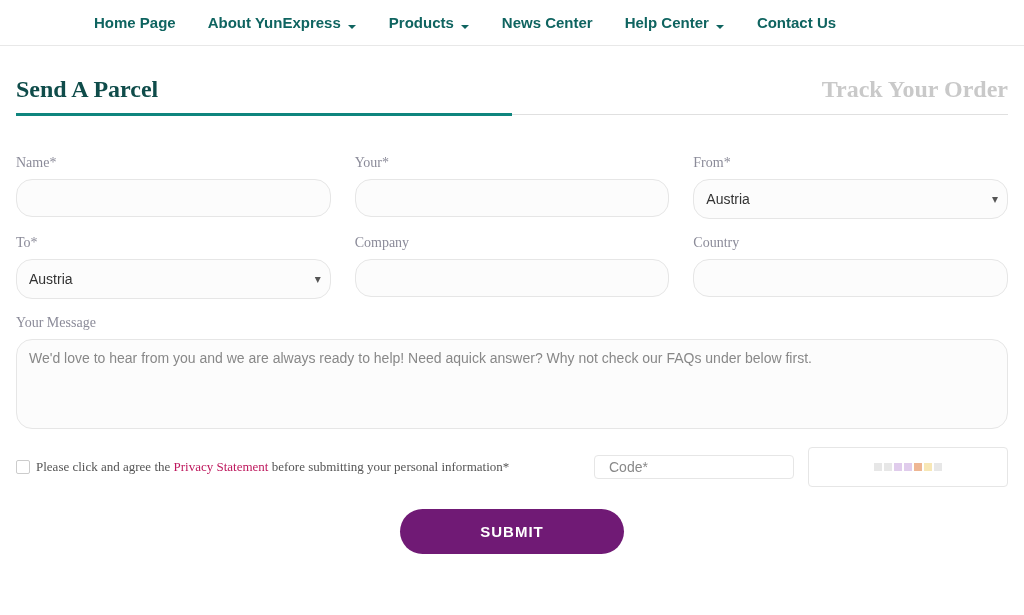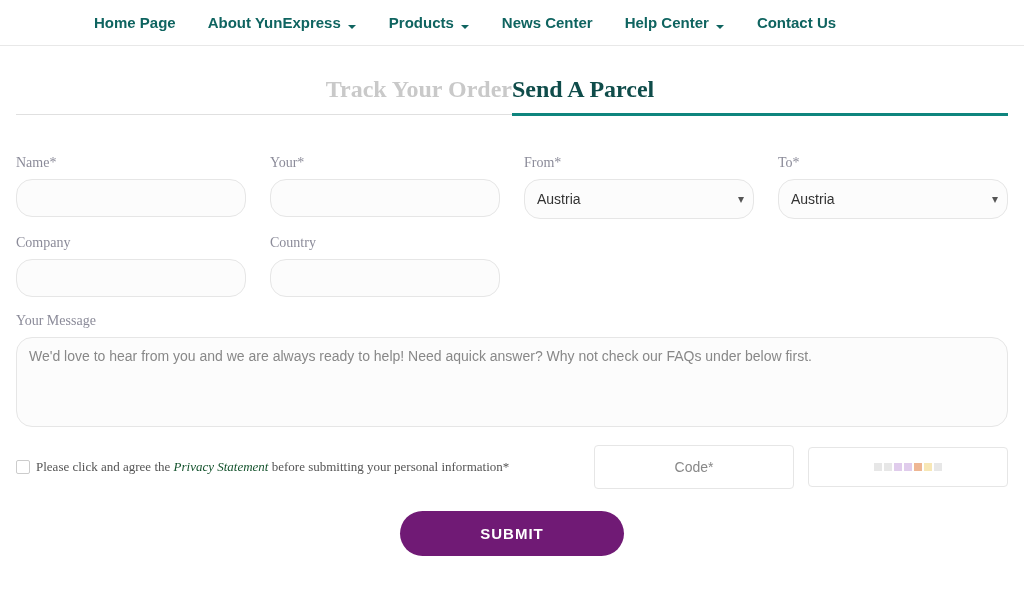--- a/index.html
+++ b/index.html
@@ -65,21 +65,21 @@
       border-bottom: 3px solid #0f857e;
       margin-bottom: -2px;
     }
     .tab.inactive {
       color: #c9c9c9;
       text-align: right;
     }
     
     .form-grid {
       display: grid;
-      grid-template-columns: 1fr 1fr 1fr 1fr;
+      grid-template-columns: 1fr 1fr 1fr;
       gap: 16px 24px;
     }
     .field {
       display: flex;
       flex-direction: column;
     }
     .field.full {
       grid-column: 1 / -1;
     }
     .label {
@@ -144,31 +144,29 @@
     }
     .checkbox {
       width: 14px;
       height: 14px;
       border: 1px solid #ccc;
       border-radius: 2px;
       background: #fff;
       cursor: pointer;
     }
     .privacy-link {
-      color: #14532d;
-      font-style: italic;
+      color: #be185d;
     }
     .code-input {
       width: 200px;
-      height: 44px;
+      height: 24px;
       border: 1px solid #e6e6e6;
       border-radius: 4px;
       padding: 0 14px;
       font-size: 14px;
-      text-align: center;
     }
     .code-input::placeholder {
       color: #888;
     }
     .captcha {
       width: 200px;
       height: 40px;
       border: 1px solid #e6e6e6;
       border-radius: 4px;
       display: flex;
@@ -235,22 +233,22 @@
     </span>
   </div>
   <div class="nav-item">
     <span>Contact Us</span>
   </div>
 </nav>
 
 <div class="container">
 
   <div class="tabs">
+    <div class="tab active">Send A Parcel</div>
     <div class="tab inactive">Track Your Order</div>
-    <div class="tab active">Send A Parcel</div>
   </div>
 
   <div class="form-grid">
     <div class="field">
       <span class="label">Name*</span>
       <input class="input" type="text" style="">
     </div>
     <div class="field">
       <span class="label">Your*</span>
       <input class="input" type="text" style="">

